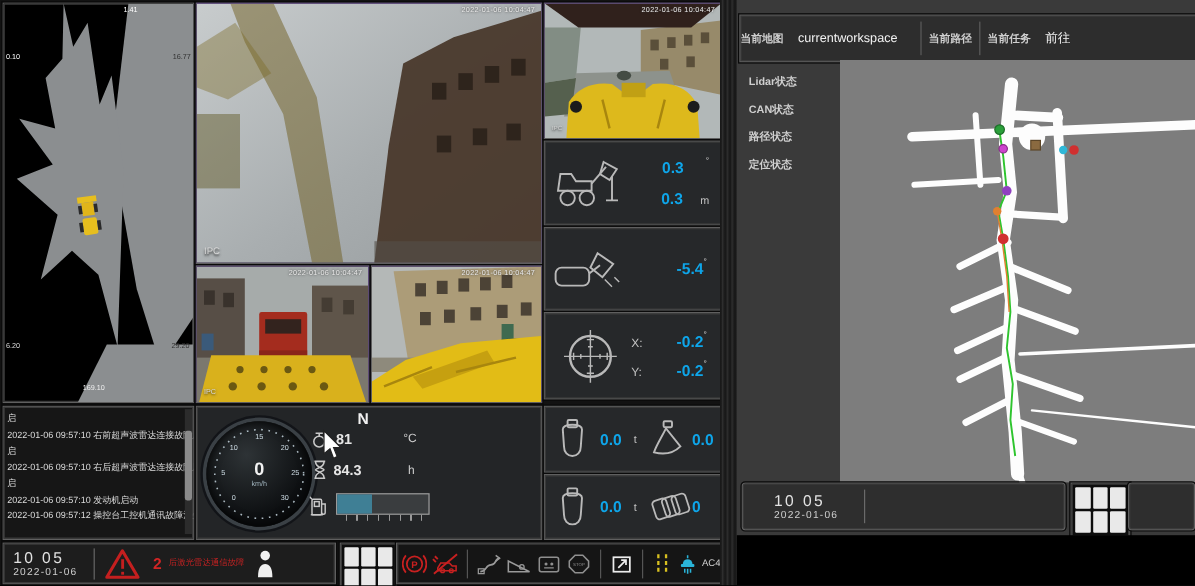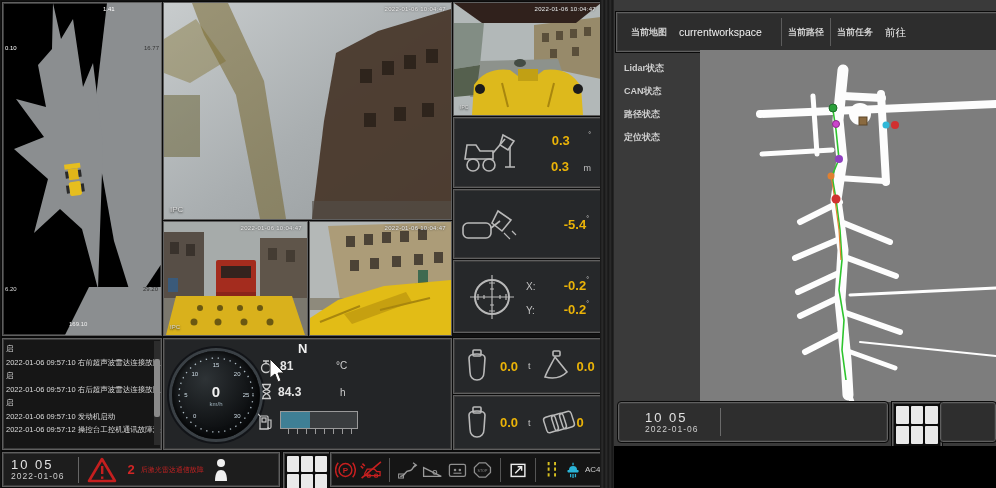--- a/index.html
+++ b/index.html
@@ -10,21 +10,21 @@
   .panel{position:absolute;background:#26282a;border:1px solid #5f5f5f;outline:1px solid #0a0a0a;
     box-shadow:inset 0 0 0 1px #3a3a3a;}
   .bezel{position:absolute;background:repeating-linear-gradient(90deg,#191919 0 1px,#2f2f2f 2px,#232323 3px,#191919 4px);}
   
   .cam{overflow:hidden;background:#4c1d95;}
   .cam .ts{position:absolute;top:3px;right:5px;font-size:6px;color:#e9e9e9;text-shadow:0 0 2px #333;letter-spacing:.3px;}
   .cam .ipc{position:absolute;left:6px;bottom:5px;font-size:8px;color:#d8d8d8;text-shadow:0 1px 2px #222;}
   
   .tele{display:flex;align-items:center;}
   .tele svg{flex:0 0 auto;}
-  .bignum{font-size:13px;font-weight:bold;color:#eab308;}
+  .bignum{font-size:13px;font-weight:bold;color:#0ea5e9;}
   .unit{font-size:9px;color:#c2c2c2;}
   .sup{font-size:7px;vertical-align:top;color:#d5d5d5;}
   
   .gauge{position:absolute;width:88px;height:88px;border-radius:50%;
     background:radial-gradient(circle at 38% 32%,#2e3336,#0b0d0f 68%);
     box-shadow:0 0 0 3px #3a4045,0 0 0 5px #121418,inset 0 0 10px #000;}
   .gauge .tick{position:absolute;font-size:6px;color:#cfdde6;transform:translate(-50%,-50%);}
   .gauge .gval{position:absolute;left:0;right:0;top:32px;text-align:center;font-size:15px;font-weight:bold;color:#f2f2f2;}
   .gauge .gunit{position:absolute;left:0;right:0;top:50px;text-align:center;font-size:6px;color:#9fb2bc;}
   
@@ -401,21 +401,21 @@
     <svg class="cursor" style="left:268px;top:358px;" width="20" height="26" viewBox="0 0 20 26">
       <polygon points="2,1 2,20 7,16 10,24 13,22.5 10,15 16,15" fill="#fff" stroke="#222" stroke-width="1"></polygon>
     </svg>
   </div>
 
   <div class="bezel" style="left:600px;top:0;width:14px;height:488px;"></div>
 
   <div class="abs" style="left:614px;top:0;width:382px;height:488px;background:#3a3a3a;">
 
     <div class="panel" style="left:2px;top:12px;width:380px;height:38px;background:#2d2d2d;display:flex;align-items:center;overflow:hidden;">
-      <span class="r-label" style="margin-left:14px;">当前地图</span>
+      <span class="r-label" style="">当前地图</span>
       <span class="r-value" style="width:96px;margin-left:12px;">currentworkspace</span>
       <div style="width:1px;height:28px;background:#5c5c5c;margin:0 6px;"></div>
       <span class="r-label">当前路径</span>
       <div style="width:1px;height:28px;background:#5c5c5c;margin:0 6px;"></div>
       <span class="r-label">当前任务</span>
       <span class="r-value" style="margin-left:12px;white-space:nowrap;text-align:center;">前往</span>
     </div>
 
     <div class="statrow" style="left:10px;top:62px;">
       <span class="r-label" style="width:60px;">Lidar状态</span>

